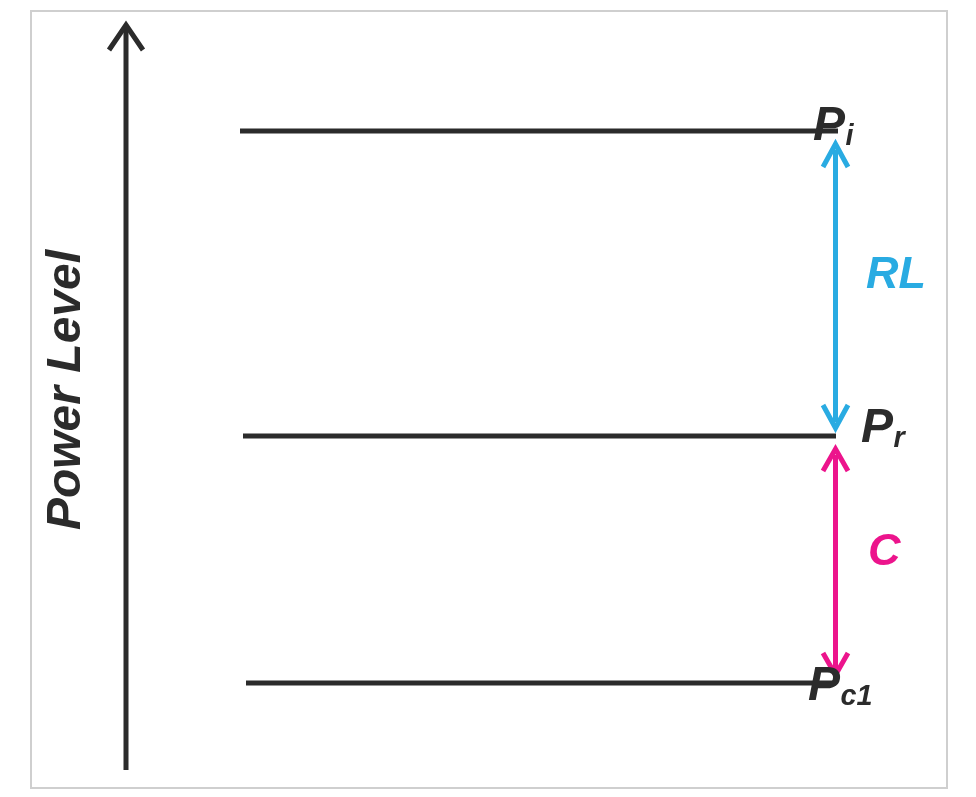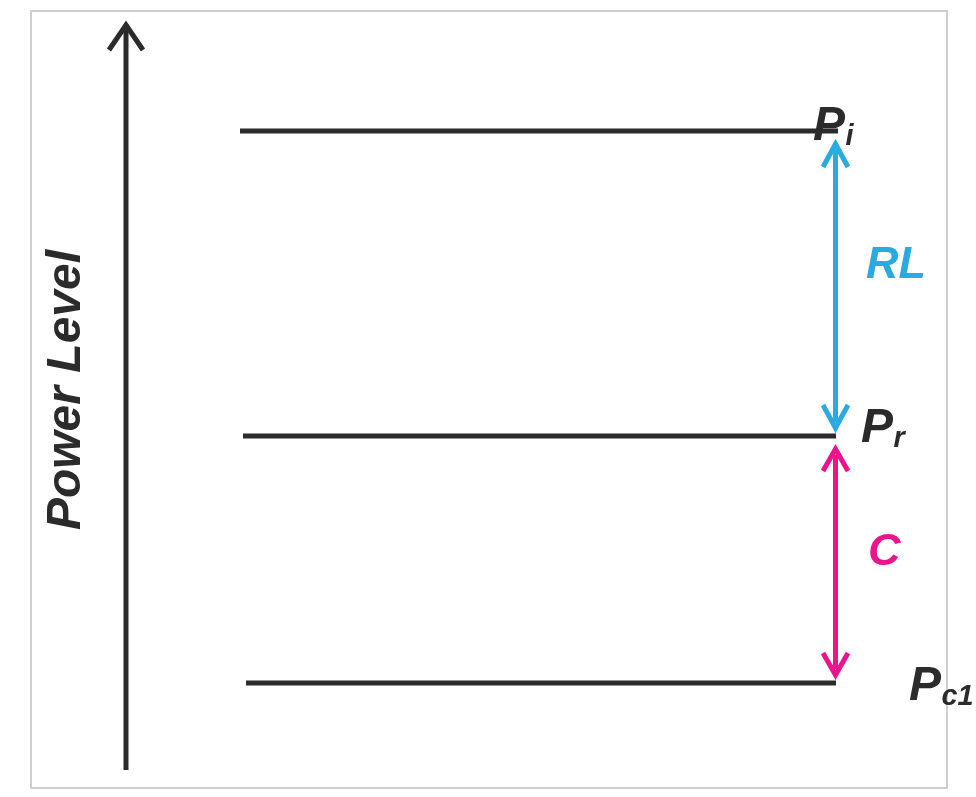--- a/index.html
+++ b/index.html
@@ -54,31 +54,31 @@
     left: 0.02em;
   }
   .axis-label {
     left: 64px;
     top: 390px;
     transform: translate(-50%, -50%) rotate(-90deg);
     transform-origin: center center;
   }
   .lbl-pi  { left: 813px; top: 100px; }
   .lbl-pr  { left: 861px; top: 402px; }
-  .lbl-pc1 { left: 909px; top: 660px; }
+  .lbl-pc1 { left: 808px; top: 660px; }
   .span-label {
     position: absolute;
     font-weight: bold;
     font-style: italic;
     font-size: 45px;
     line-height: 1;
     white-space: nowrap;
     user-select: none;
   }
-  .lbl-rl { left: 866px; top: 240px; color: var(--rl-arrow, #29abe2); }
+  .lbl-rl { left: 866px; top: 250px; color: var(--rl-arrow, #29abe2); }
   .lbl-c  { left: 868px; top: 527px; color: var(--c-arrow, #ec148c); }
 </style>
 </head>
 <body>
 
 <div class="canvas">
 
   <div class="frame"></div>
 
   <svg class="gfx" viewBox="0 0 976 797" aria-hidden="true">

